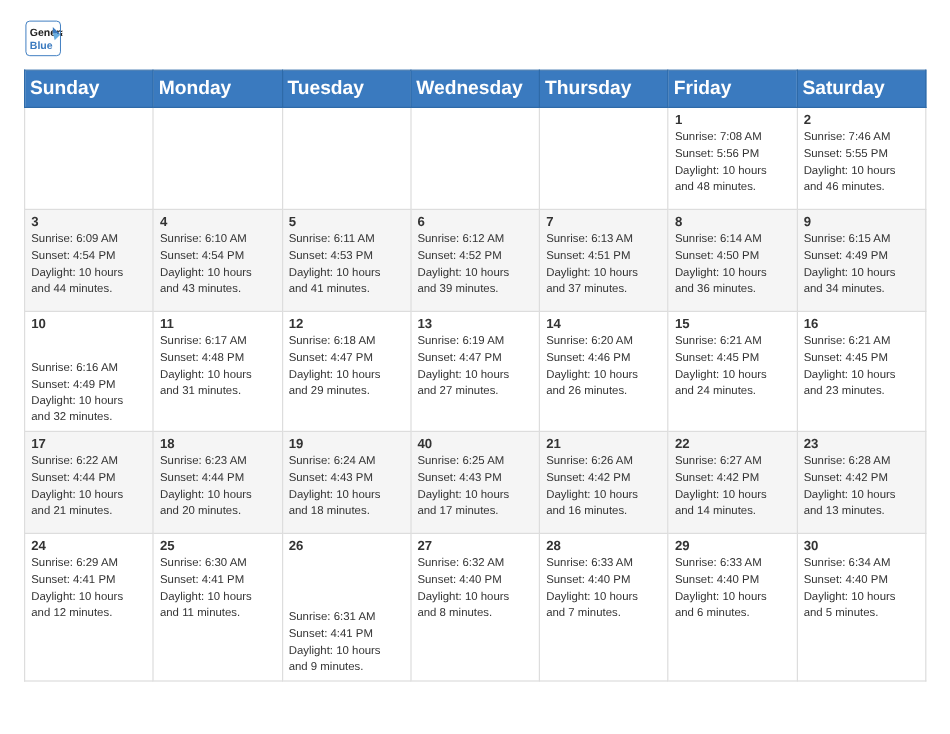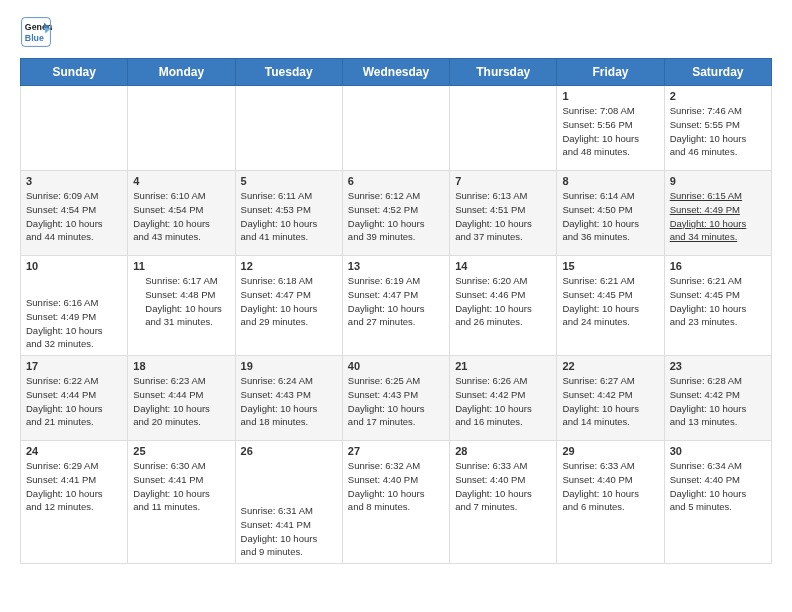--- a/index.html
+++ b/index.html
@@ -42,24 +42,24 @@
       color: #555;
     }
     .calendar {
       width: 100%;
       border-collapse: collapse;
       border: 1px solid #ccc;
     }
     .calendar th {
       background-color: #3a7abf;
       color: #fff;
-      font-size: 12px;
+      font-size: 16px;
       font-weight: bold;
       padding: 6px 4px;
-      text-align: center;
+      text-align: left;
       border: 1px solid #2e6aa8;
     }
     .calendar td {
       vertical-align: top;
       border: 1px solid #ddd;
       padding: 4px 5px;
       font-size: 10px;
       color: #333;
       width: calc(100% / 7);
       height: 85px;
@@ -175,37 +175,37 @@
           </td>
           <td>
             <span class="day-num">8</span>
             <div class="day-info" style="white-space: pre-line;">Sunrise: 6:14 AM
 Sunset: 4:50 PM
 Daylight: 10 hours
 and 36 minutes.</div>
           </td>
           <td>
             <span class="day-num">9</span>
-            <div class="day-info" style="white-space: pre-line; text-decoration: underline;">Sunrise: 6:15 AM
+            <div class="day-info" style="white-space: pre-line;">Sunrise: 6:15 AM
 Sunset: 4:49 PM
 Daylight: 10 hours
 and 34 minutes.</div>
           </td>
         </tr>
         <tr>
           <td>
             <span class="day-num">10</span>
             <div class="day-info" style="white-space: pre-line; margin-top: 24px;">Sunrise: 6:16 AM
 Sunset: 4:49 PM
 Daylight: 10 hours
 and 32 minutes.</div>
           </td>
           <td>
             <span class="day-num">11</span>
-            <div class="day-info" style="white-space: pre-line; margin-left: 12px;">Sunrise: 6:17 AM
+            <div class="day-info" style="white-space: pre-line;">Sunrise: 6:17 AM
 Sunset: 4:48 PM
 Daylight: 10 hours
 and 31 minutes.</div>
           </td>
           <td>
             <span class="day-num">12</span>
             <div class="day-info" style="white-space: pre-line;">Sunrise: 6:18 AM
 Sunset: 4:47 PM
 Daylight: 10 hours
 and 29 minutes.</div>

